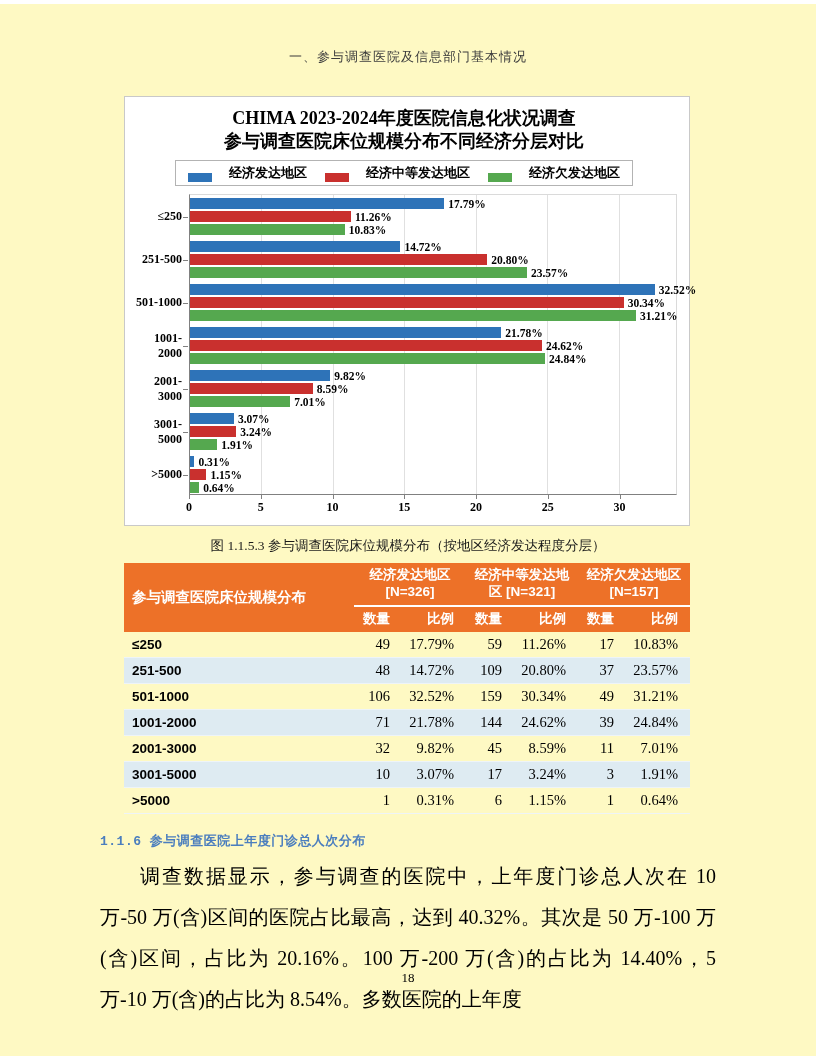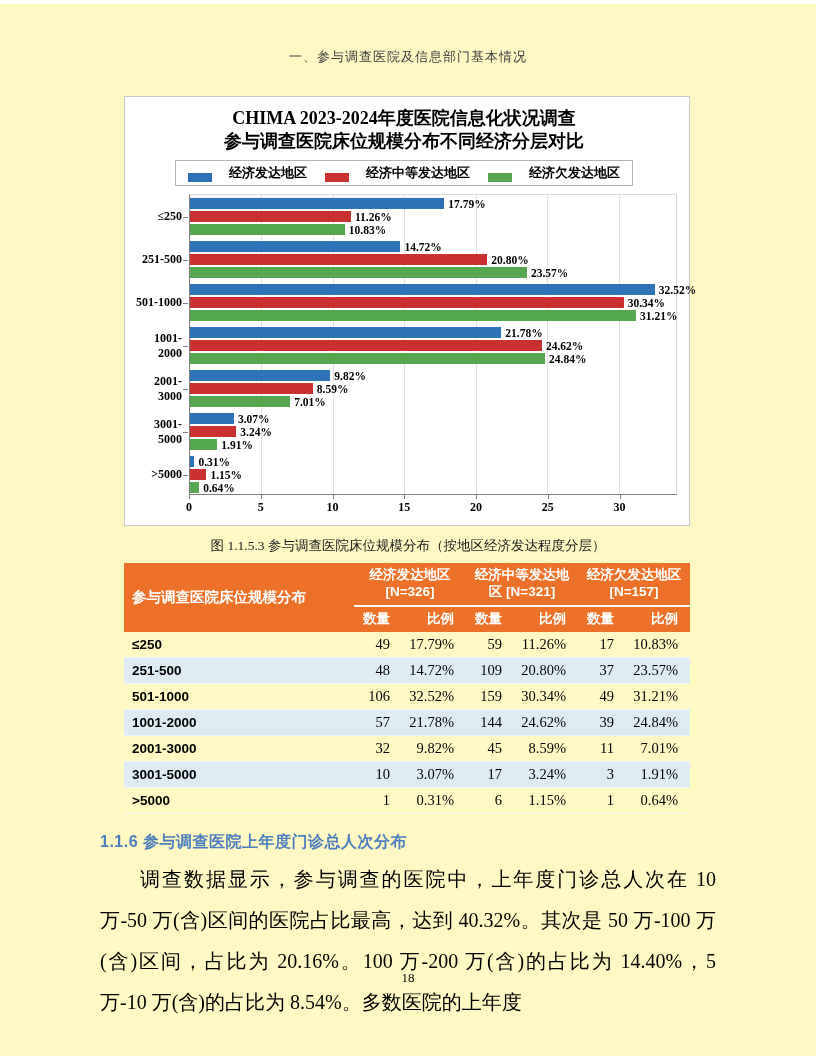--- a/index.html
+++ b/index.html
@@ -79,22 +79,22 @@
     font-size:14.5px;padding:4px 12px 4px 2px;text-align:right;
     border-bottom:1px solid #eef4f8;
   }
   .bed-table td.row-label{
     text-align:left;font-weight:bold;padding-left:8px;
     font-family:"Liberation Sans","DejaVu Sans",sans-serif;font-size:13.5px;
   }
   .bed-table tr.alt{background:#DEEBF2;}
   
   .section-heading{
-    margin:18px 0 0 100px;font-family:Liberation Sans, sans-serif;
-    font-weight:bold;font-size:16px;color:#4B7EBE;letter-spacing:0.5px;
+    margin:18px 0 0 100px;font-family:Liberation Mono, monospace;
+    font-weight:bold;font-size:13px;color:#4B7EBE;letter-spacing:0.5px;
   }
   .body-paragraph{
     margin:6px 100px 0 100px;font-size:20px;line-height:2.05;
     text-align:justify;text-indent:2em;
   }
   .page-number{
     position:absolute;top:966px;left:0;right:0;text-align:center;font-size:13px;
   }
 </style>
 </head>
@@ -325,21 +325,21 @@
           <td class="row-label">501-1000</td>
           <td>106</td>
           <td>32.52%</td>
           <td>159</td>
           <td>30.34%</td>
           <td>49</td>
           <td>31.21%</td>
         </tr>
         <tr class="alt">
           <td class="row-label">1001-2000</td>
-          <td>57</td>
+          <td>71</td>
           <td>21.78%</td>
           <td>144</td>
           <td>24.62%</td>
           <td>39</td>
           <td>24.84%</td>
         </tr>
         <tr>
           <td class="row-label">2001-3000</td>
           <td>32</td>
           <td>9.82%</td>

